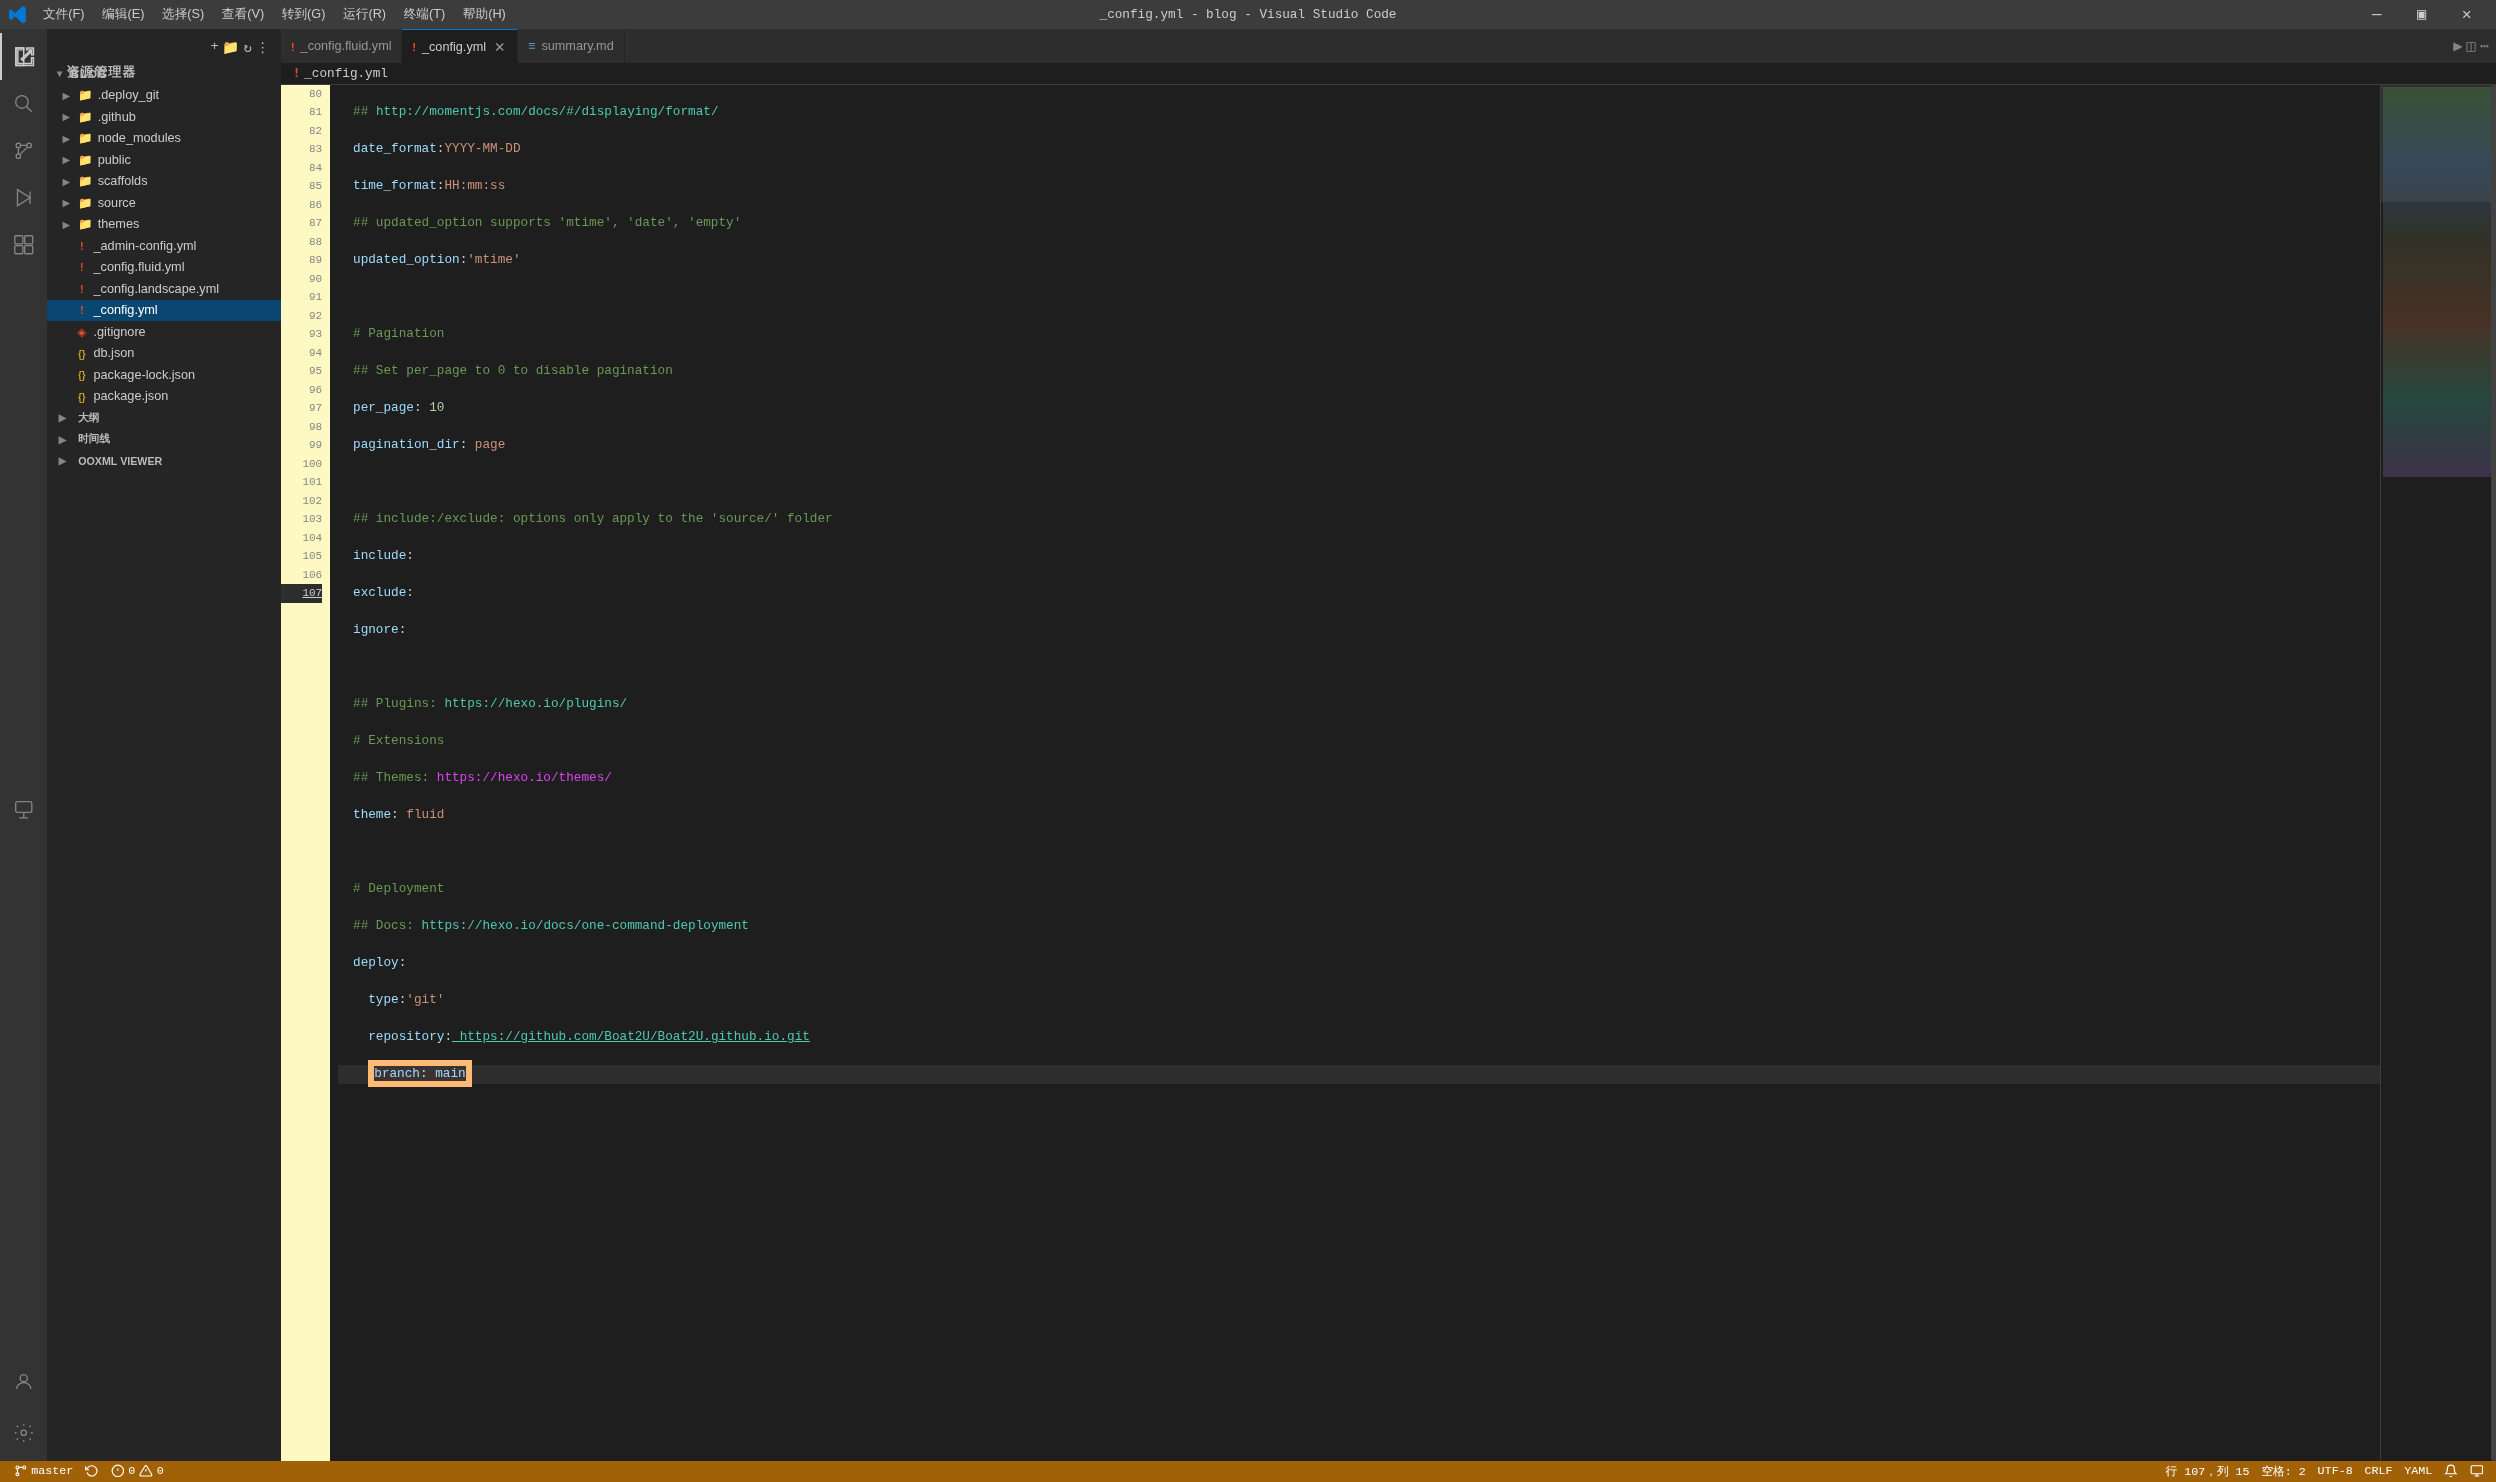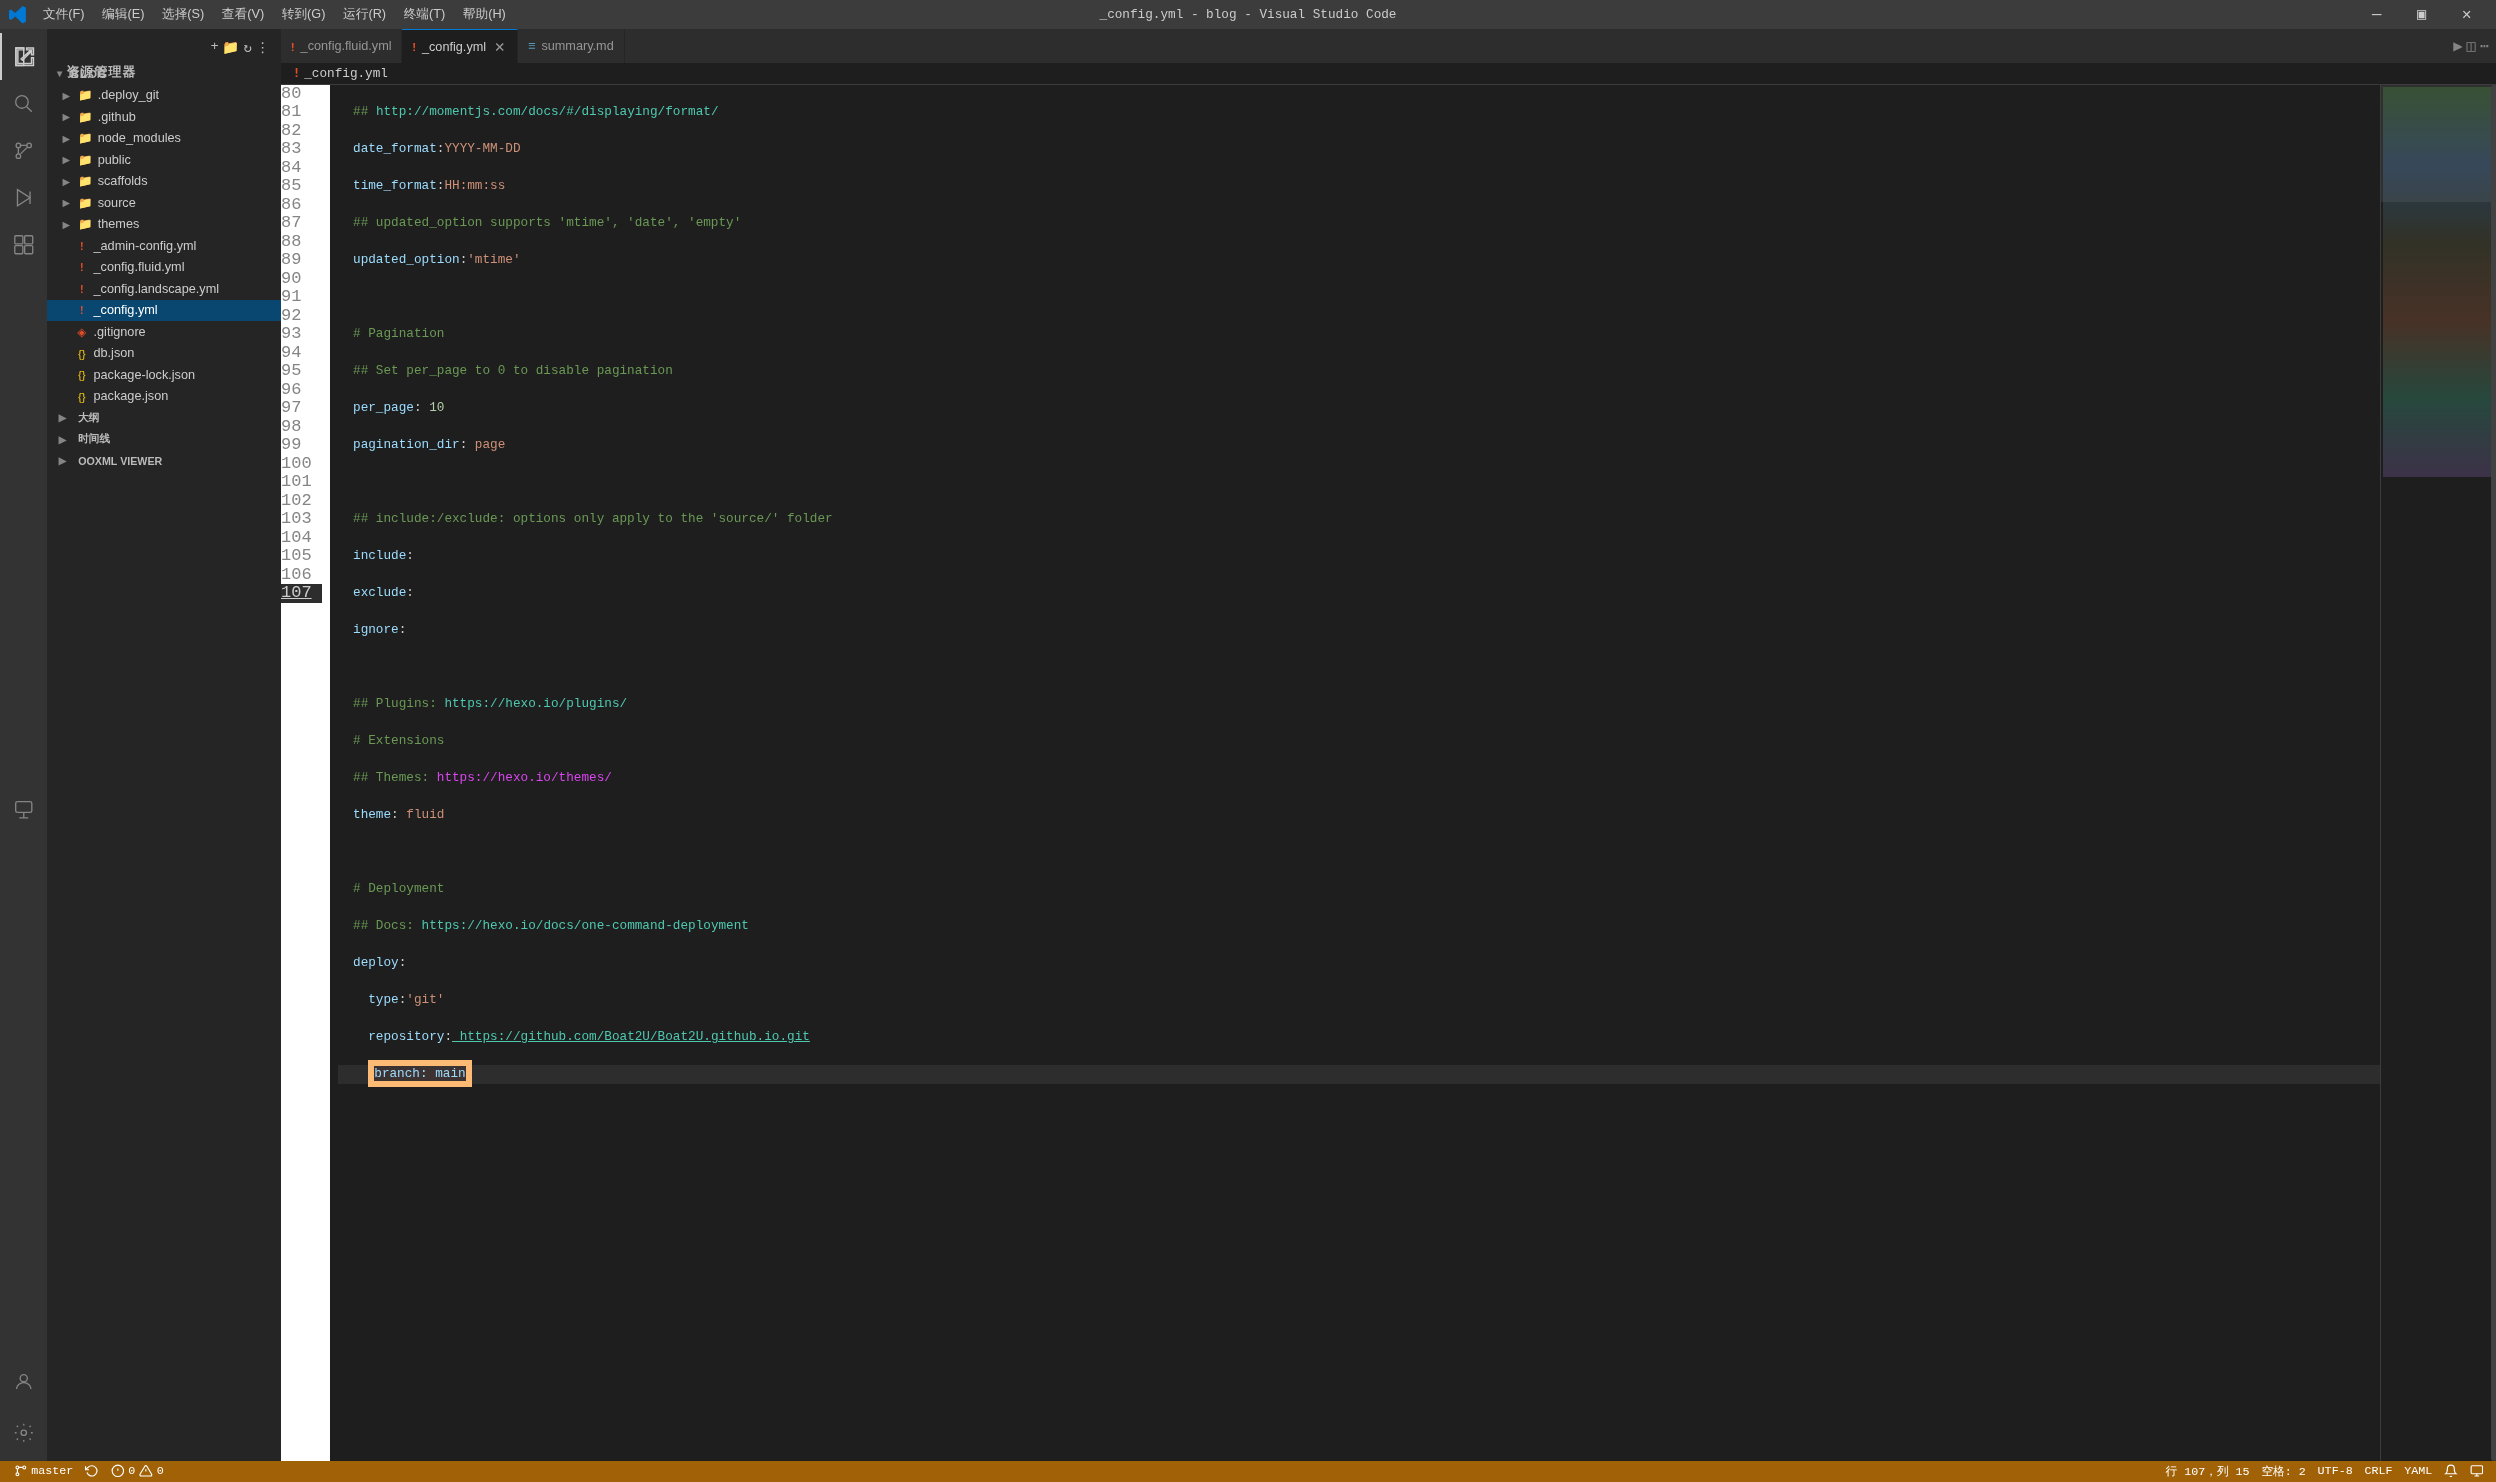--- a/index.html
+++ b/index.html
@@ -233,25 +233,26 @@
     .breadcrumb-icon { color: #e44d26; margin-right: 3.9px; font-weight: bold; }
 
     
     .code-editor {
       flex: 1;
       display: flex;
       overflow: hidden;
     }
     .line-numbers {
       width: 49px;
-      background: #ffffff;
+      background: #fef9c3;
       padding: 0;
+      text-align: right;
       padding-right: 7.8px;
       color: #858585;
-      font-size: 17px;
+      font-size: 11px;
       line-height: 18.5px;
       user-select: none;
       flex-shrink: 0;
       overflow: hidden;
     }
     .code-content {
       flex: 1;
       overflow: auto;
       padding-left: 7.8px;
       line-height: 18.5px;

